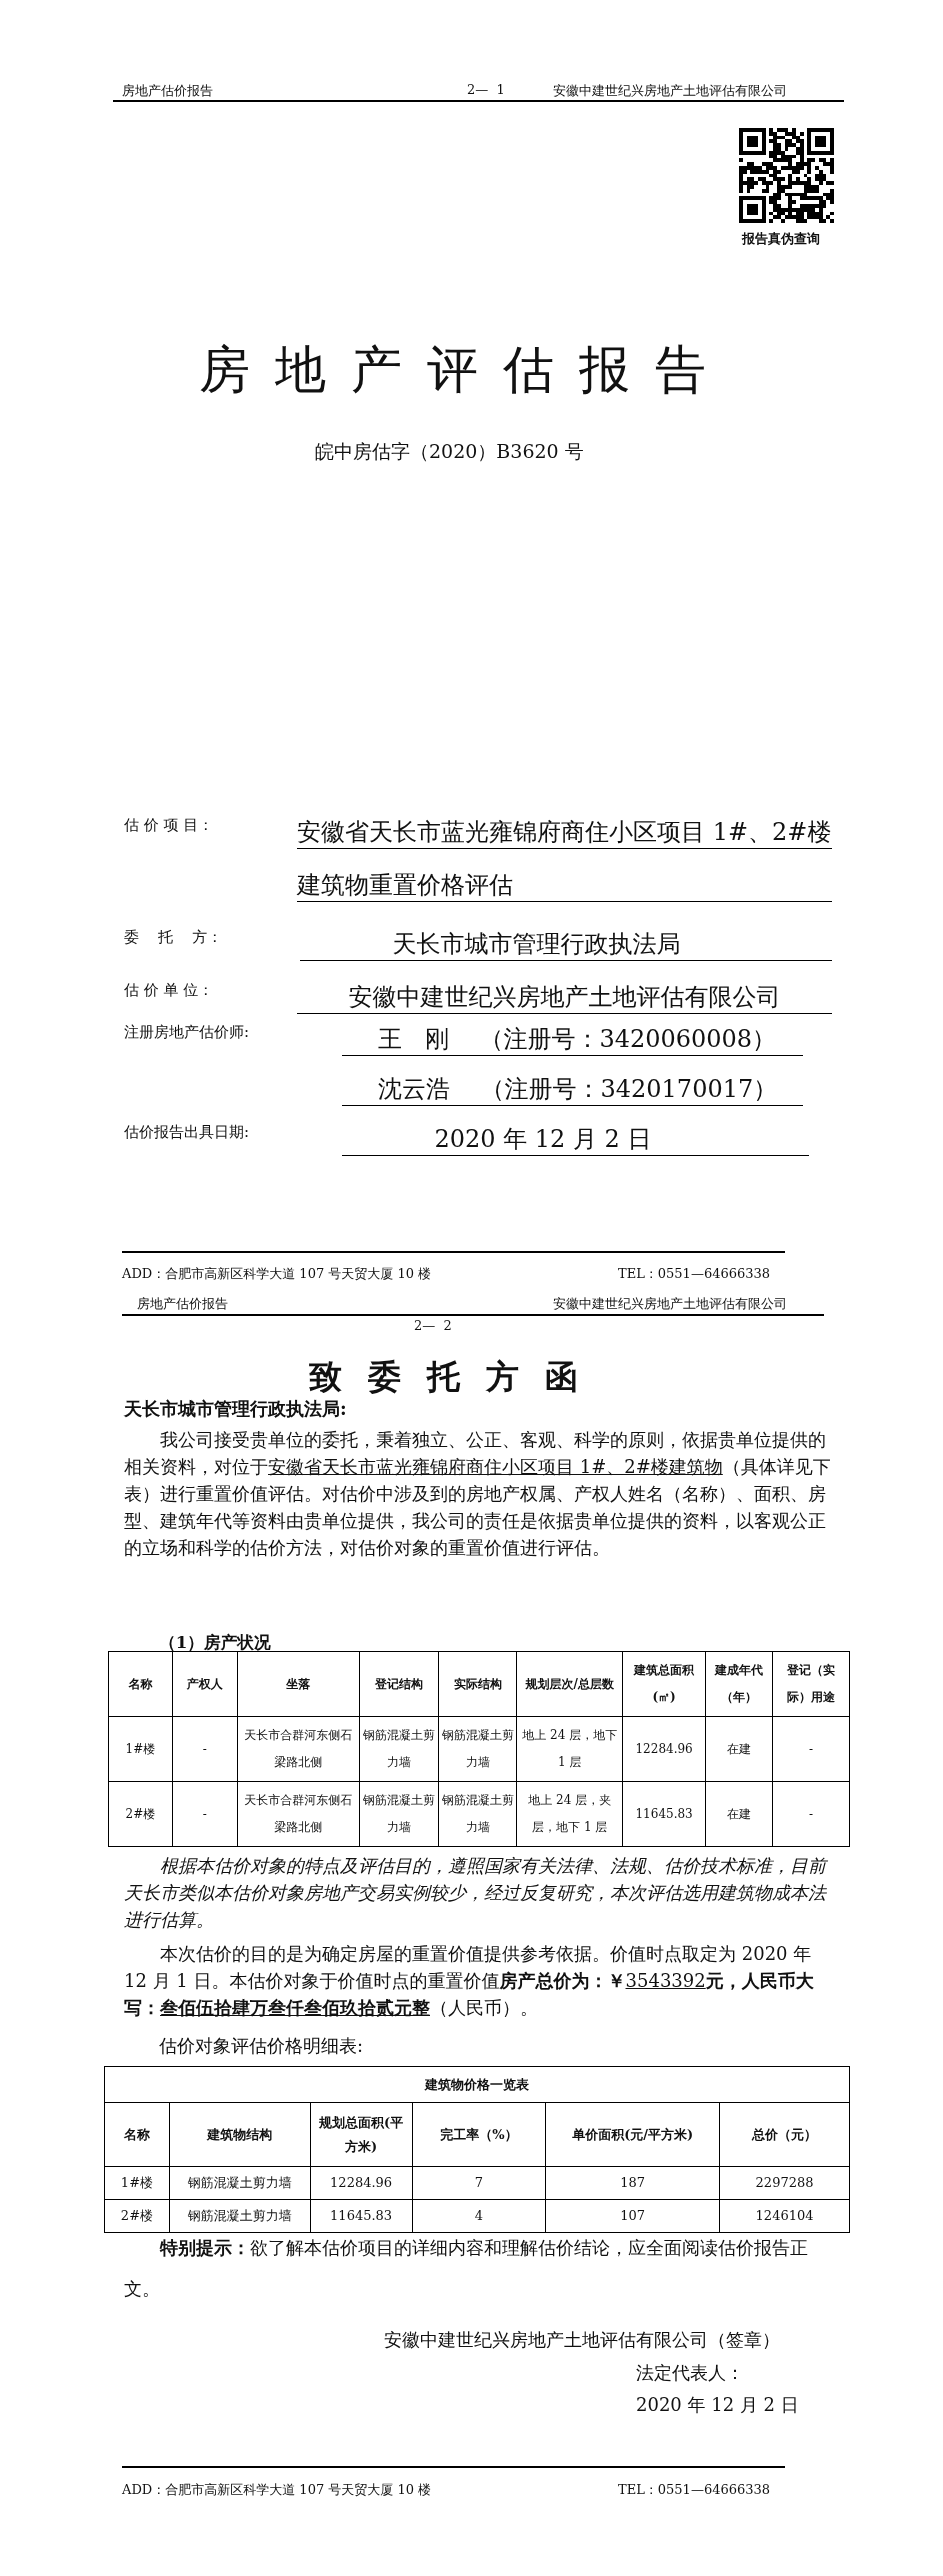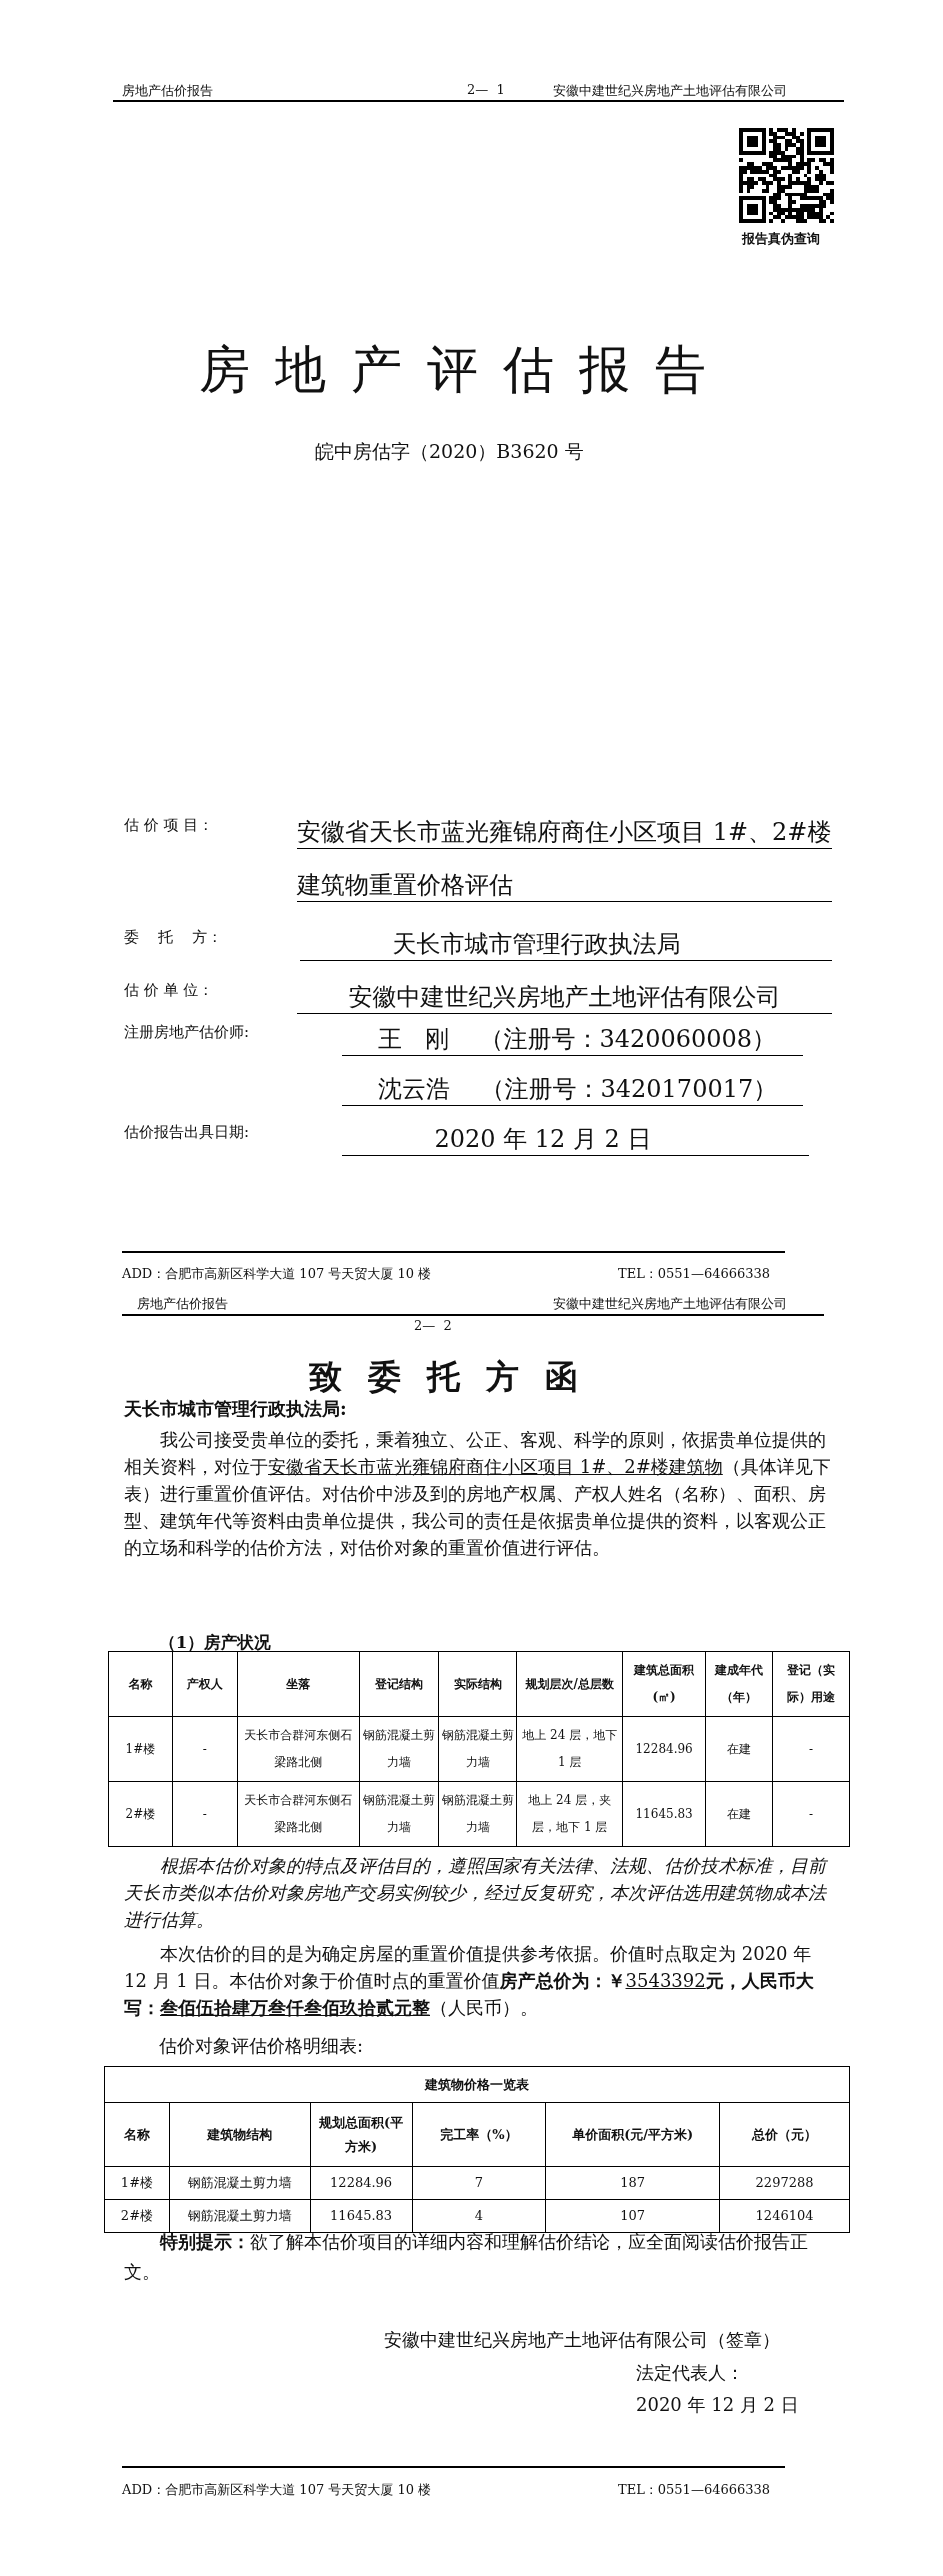--- a/index.html
+++ b/index.html
@@ -787,21 +787,21 @@
     <td style="border-bottom:1.8px solid #000;">2#楼</td>
     <td style="border-bottom:1.8px solid #000;">钢筋混凝土剪力墙</td>
     <td>11645.83</td>
     <td>4</td>
     <td style="border-bottom:1.8px solid #000;">107</td>
     <td>1246104</td>
   </tr>
 </tbody>
   </table>
 
-<div class="abs para" style="left:124px;top:2227px;width:711px;line-height:30px;">
+<div class="abs para" style="left:124px;top:2227px;width:711px;line-height:41px;">
   <span class="bold">特别提示：</span><span>欲了解本估价项目的详细内容和理解估价结论，应全面阅读估价报告正文。</span>
 </div>
 
 <div class="abs" style="left:384px;top:2328px;font-size:18px;">安徽中建世纪兴房地产土地评估有限公司（签章）</div>
 <div class="abs" style="left:636px;top:2361px;font-size:18px;font-family:Liberation Serif, serif;">法定代表人：</div>
 <div class="abs" style="left:636px;top:2393px;font-size:18px;">2020 年 12 月 2 日</div>
 
 <div class="rule" style="left:122px;top:2466px;width:663px;height:1.8px;"></div>
 <div class="abs" style="left:122px;top:2481px;font-size:13px;">ADD：合肥市高新区科学大道 107 号天贸大厦 10 楼</div>
 <div class="abs" style="left:618px;top:2481px;font-size:13px;">TEL：0551—64666338</div>

